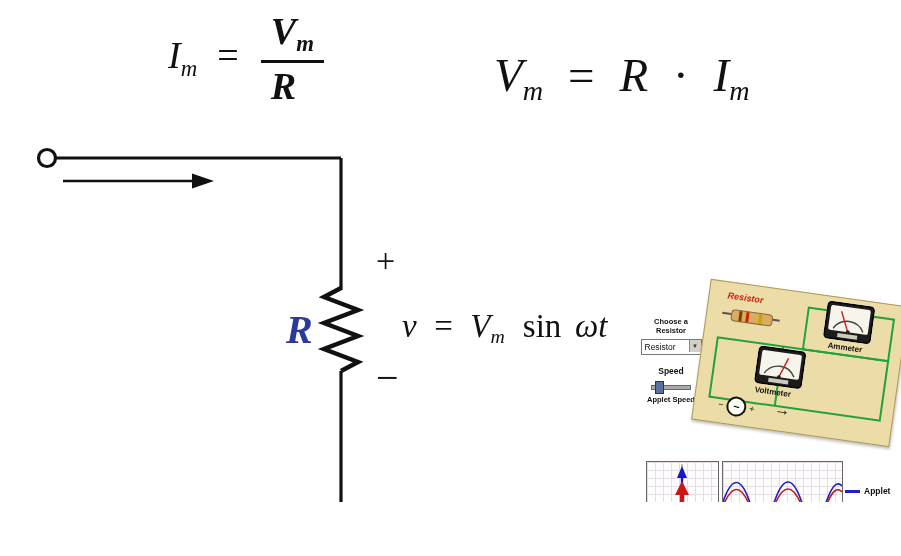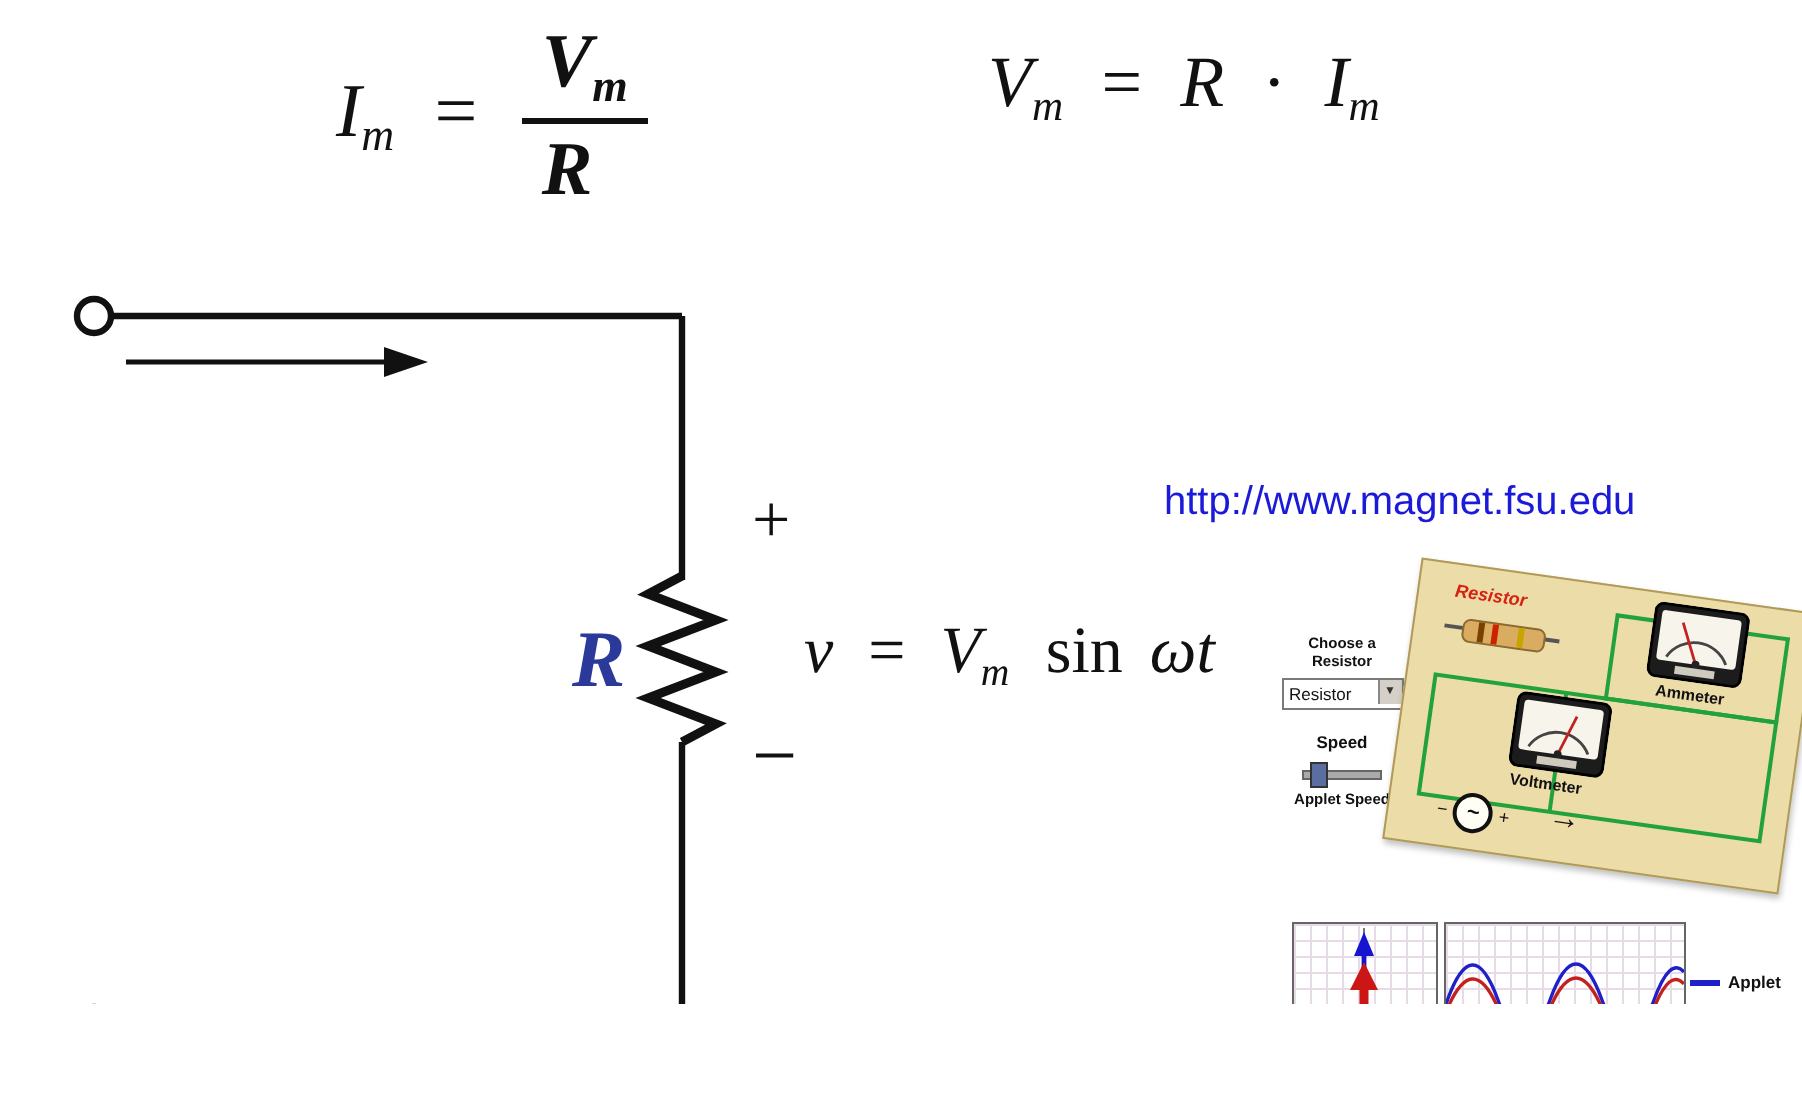--- a/index.html
+++ b/index.html
@@ -16,21 +16,21 @@
   }
   .mvar { font-style: italic; }
   .msub { font-style: italic; font-size: 0.6em; vertical-align: -0.32em; }
   .mrel { font-style: normal; padding: 0 0.28em; }
   .mop  { font-style: normal; margin: 0 0.16em 0 0.3em; }
   .frac { display: inline-flex; flex-direction: column; align-items: flex-start; vertical-align: middle; margin-left: 2px; font-weight: bold; }
   .fnum, .fden { padding: 0 10px; line-height: 1.05; }
   .fbar { align-self: stretch; height: 3px; background: #111; margin: 4px 0; }
 
   #eq1 { left: 168px; top: 12px; font-size: 38px; }
-  #eq2 { left: 494px; top: 20px; font-size: 36px; }
+  #eq2 { left: 494px; top: 48px; font-size: 47px; }
 
   
   #current-eq { left: 26px;  top: 188px; font-size: 33px; }
   #plus-sign  { left: 376px; top: 242px; font-size: 34px; font-style: normal; }
   #r-label    { left: 286px; top: 306px; font-size: 40px; font-weight: bold; color: #2b3a9a; }
   #v-eq       { left: 402px; top: 308px; font-size: 33px; }
   #minus-sign { left: 376px; top: 354px; font-size: 40px; font-style: normal; }
 
   #circuit-svg { position: absolute; left: 0; top: 0; }
 
@@ -160,21 +160,20 @@
   <div id="minus-sign" class="math">−</div>
 
   <div id="v-eq" class="math">
     <span class="mvar">v</span>
     <span class="mrel">=</span>
     <span class="mvar">V</span><span class="msub">m</span>
     <span class="mop">sin</span>
     <span class="mvar">ωt</span>
   </div>
 
-  <a id="site-link">http://www.magnet.fsu.edu</a>
 
   <div id="applet">
 
     <div class="controls">
       <div class="ctl-title">
         <div>Choose a</div>
         <div>Resistor</div>
       </div>
       <div class="select">
         <span>Resistor</span>

